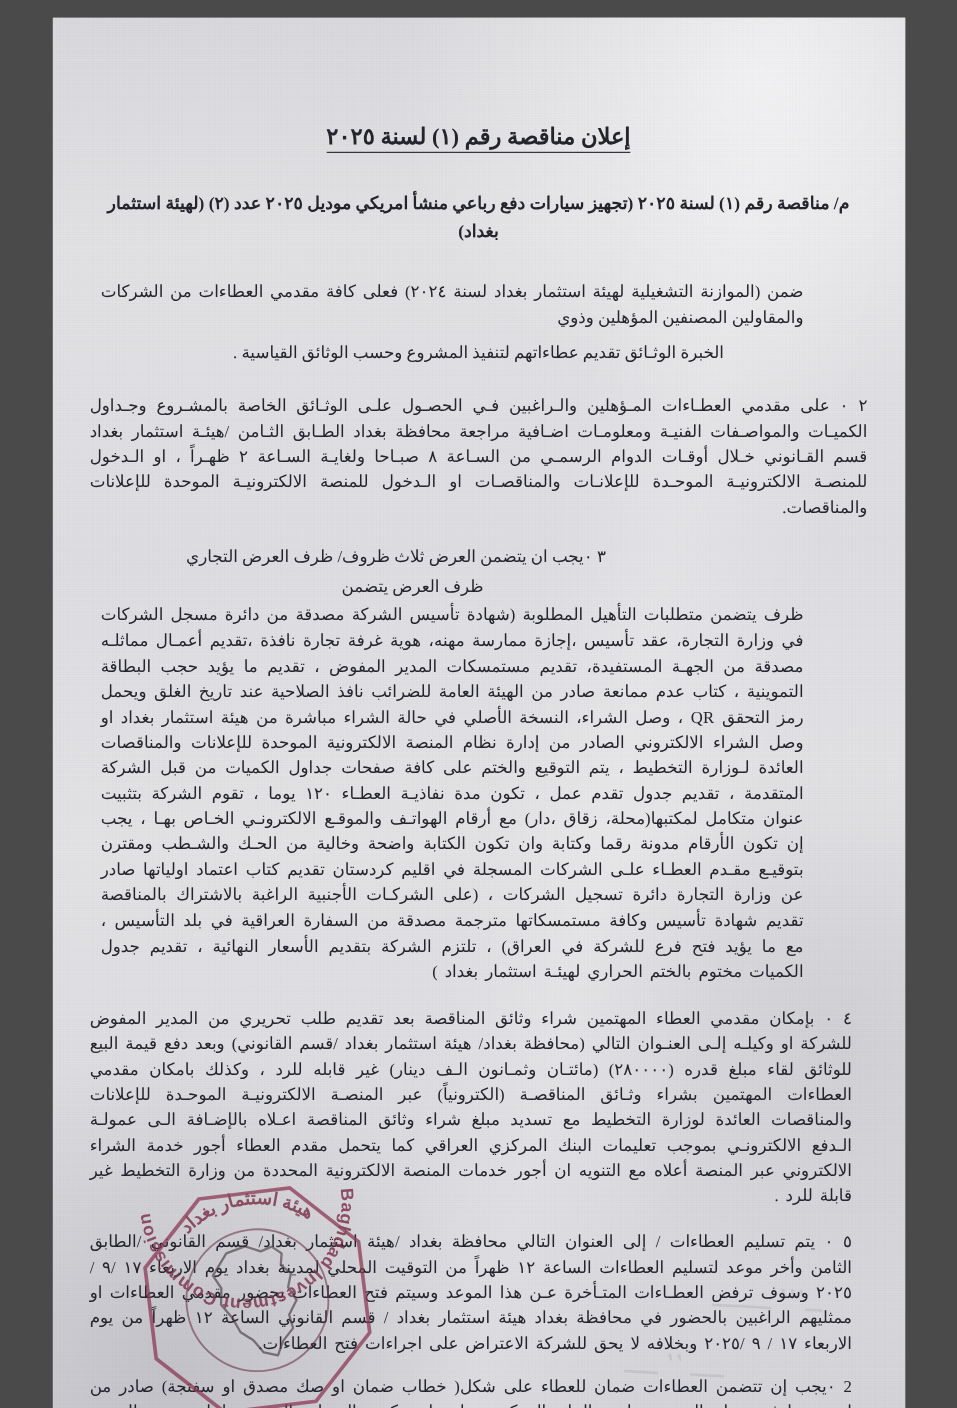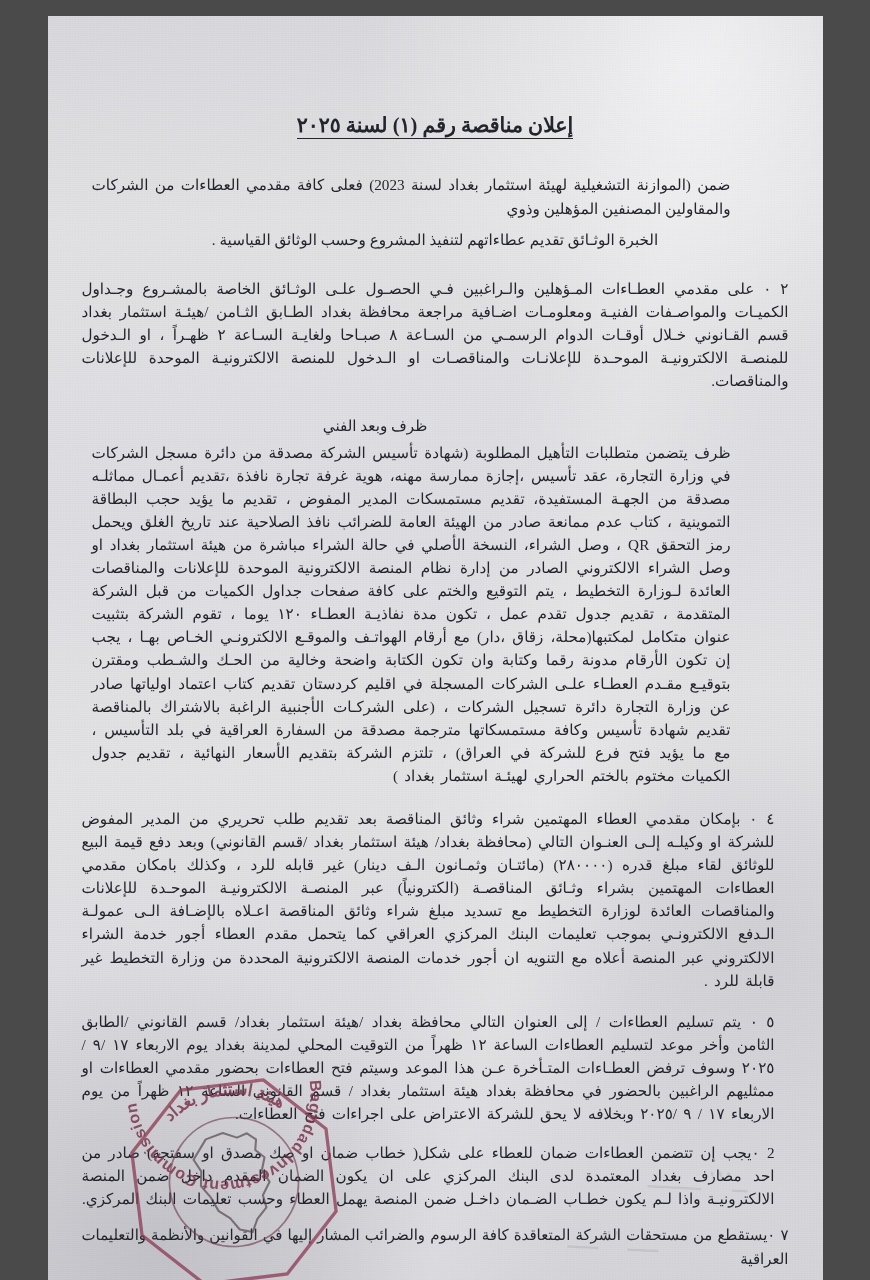--- a/index.html
+++ b/index.html
@@ -153,28 +153,30 @@
 </head>
 <body>
 
 <div class="page">
   <div class="content">
 
     <h1 class="doc-title">
       <span>إعلان مناقصة رقم (١) لسنة ٢٠٢٥</span>
     </h1>
 
-
-
-    <div class="blk para-indent section3" style="text-align:justify;margin-bottom:6px">ضمن (الموازنة التشغيلية لهيئة استثمار بغداد لسنة 2023) فعلى كافة مقدمي العطاءات من الشركات والمقاولين المصنفين المؤهلين وذوي</div>
+    <div class="blk subject">م/ مناقصة رقم (١) لسنة ٢٠٢٥ (تجهيز سيارات دفع رباعي منشأ امريكي موديل ٢٠٢٥ عدد (٢) (لهيئة استثمار بغداد)</div>
+
+
+    <div class="blk para-indent section3" style="text-align:justify;margin-bottom:6px">ضمن (الموازنة التشغيلية لهيئة استثمار بغداد لسنة ٢٠٢٤) فعلى كافة مقدمي العطاءات من الشركات والمقاولين المصنفين المؤهلين وذوي</div>
     <div class="blk center-line" style="margin-bottom:24px">الخبرة الوثـائق تقديم عطاءاتهم لتنفيذ المشروع وحسب الوثائق القياسية .</div>
 
     <div class="blk stretch tight" style="margin-bottom:22px">٢ ٠ على مقدمي العطـاءات المـؤهلين والـراغبين فـي الحصـول علـى الوثـائق الخاصة بالمشـروع وجـداول الكميـات والمواصـفات الفنيـة ومعلومـات اضـافية مراجعة محافظة بغداد الطـابق الثـامن /هيئـة استثمار بغداد قسم القـانوني خـلال أوقـات الدوام الرسمـي من السـاعة ٨ صبـاحا ولغايـة السـاعة ٢ ظهـراً ، او الـدخول للمنصـة الالكترونيـة الموحـدة للإعلانـات والمناقصـات او الـدخول للمنصة الالكترونيـة الموحدة للإعلانات والمناقصات.</div>
 
-    <div class="blk center-line" style="margin-bottom:2px;padding-right:120px">ظرف وبعد الفني</div>
+    <div class="blk center-line" style="margin-bottom:2px;padding-right:150px">٣ ٠يجب ان يتضمن العرض ثلاث ظروف/ ظرف العرض التجاري</div>
+    <div class="blk center-line" style="margin-bottom:2px;padding-right:120px">ظرف العرض يتضمن</div>
 
     <div class="blk stretch tight section3" style="margin-bottom:20px">ظرف يتضمن متطلبات التأهيل المطلوبة  (شهادة تأسيس الشركة مصدقة من دائرة مسجل الشركات في وزارة التجارة، عقد تأسيس ،إجازة ممارسة مهنه، هوية غرفة تجارة نافذة ،تقديم أعمـال مماثلـه مصدقة من الجهـة المستفيدة، تقديم مستمسكات المدير المفوض ، تقديم ما يؤيد حجب البطاقة التموينية ، كتاب عدم ممانعة صادر من الهيئة العامة للضرائب نافذ الصلاحية عند تاريخ الغلق ويحمل رمز التحقق QR ، وصل الشراء، النسخة الأصلي في حالة الشراء مباشرة من هيئة استثمار بغداد او وصل الشراء الالكتروني الصادر من إدارة نظام المنصة الالكترونية الموحدة للإعلانات والمناقصات العائدة لـوزارة التخطيط ، يتم التوقيع والختم على كافة صفحات جداول الكميات من قبل الشركة المتقدمة ، تقديم جدول تقدم عمل ، تكون مدة نفاذيـة العطـاء ١٢٠ يوما ، تقوم الشركة بتثبيت عنوان متكامل لمكتبها(محلة، زقاق ،دار) مع أرقام الهواتـف والموقـع الالكترونـي  الخـاص بهـا ، يجب إن تكون الأرقام مدونة رقما وكتابة وان تكون الكتابة واضحة وخالية من الحـك والشـطب ومقترن بتوقيـع مقـدم العطـاء علـى الشركات المسجلة في اقليم كردستان تقديم كتاب اعتماد اولياتها صادر عن وزارة التجارة دائرة تسجيل الشركات ، (على الشركـات الأجنبية الراغبة بالاشتراك بالمناقصة تقديم شهادة تأسيس وكافة مستمسكاتها مترجمة مصدقة من السفارة العراقية في بلد التأسيس ، مع ما يؤيد فتح فرع للشركة في العراق) ، تلتزم الشركة بتقديم الأسعار النهائية ، تقديم جدول الكميات مختوم بالختم الحراري لهيئـة استثمار بغداد )</div>
 
     <div class="blk stretch tight indent-block-2" style="margin-bottom:18px">٤ ٠ بإمكان مقدمي العطاء المهتمين شراء وثائق المناقصة بعد تقديم طلب تحريري من المدير المفوض للشركة او وكيلـه إلـى العنـوان التالي (محافظة بغداد/ هيئة استثمار بغداد /قسم القانوني) وبعد دفع قيمة البيع للوثائق لقاء مبلغ قدره (٢٨٠٠٠٠) (مائتـان وثمـانون الـف دينار) غير قابله للرد ، وكذلك بامكان مقدمي العطاءات المهتمين بشراء وثـائق المناقصـة (الكترونياً) عبر المنصـة الالكترونيـة الموحـدة للإعلانات والمناقصات العائدة لوزارة التخطيط مع تسديد مبلغ شراء وثائق المناقصة اعـلاه بالإضـافة الـى عمولـة الـدفع الالكترونـي بموجب تعليمات البنك المركزي العراقي كما يتحمل مقدم العطاء أجور خدمة الشراء الالكتروني عبر المنصة أعلاه مع التنويه ان أجور خدمات المنصة الالكترونية المحددة من وزارة التخطيط غير قابلة للرد .</div>
 
     <div class="blk stretch tight indent-block-2" style="margin-bottom:16px">٥ ٠ يتم تسليم العطاءات / إلى العنوان التالي محافظة بغداد /هيئة استثمار بغداد/ قسم القانوني /الطابق الثامن وأخر موعد لتسليم العطاءات الساعة ١٢ ظهراً من التوقيت المحلي لمدينة بغداد يوم الاربعاء ١٧ /٩ /٢٠٢٥ وسوف ترفض العطـاءات المتـأخرة عـن هذا الموعد وسيتم فتح العطاءات بحضور مقدمي العطاءات او ممثليهم الراغبين بالحضور في محافظة بغداد هيئة استثمار بغداد / قسم القانوني الساعة ١٢ ظهراً من يوم الاربعاء ١٧ / ٩ /٢٠٢٥ وبخلافه لا يحق للشركة الاعتراض على اجراءات فتح العطاءات.</div>
 
     <div class="blk stretch tight indent-block-2" style="margin-bottom:12px">2 ٠يجب إن تتضمن العطاءات ضمان للعطاء على شكل( خطاب ضمان او صك مصدق او سفتجة) صادر من احد مصارف بغداد المعتمدة لدى البنك المركزي على ان يكون الضمان المقدم داخل ضمن المنصة الالكترونيـة واذا لـم يكون خطـاب الضـمان داخـل ضمن المنصة يهمل العطاء وحسب تعليمات البنك المركزي.</div>
 
     <div class="list-item" style="margin-bottom:8px">٧ ٠يستقطع من مستحقات الشركة المتعاقدة كافة الرسوم والضرائب المشار إليها في القوانين والأنظمة  والتعليمات العراقية</div>

